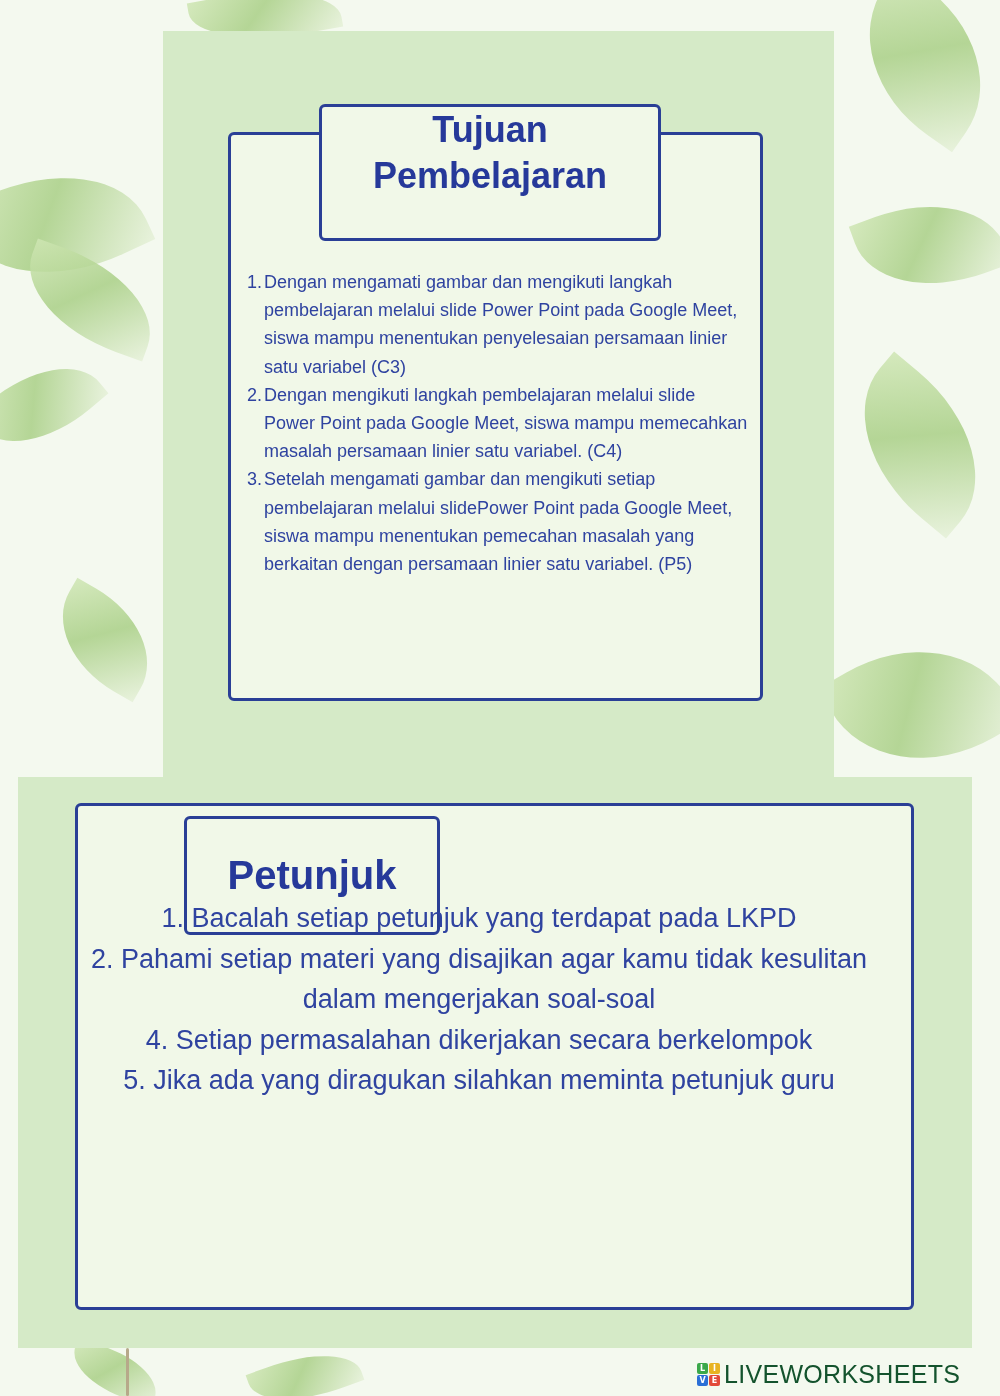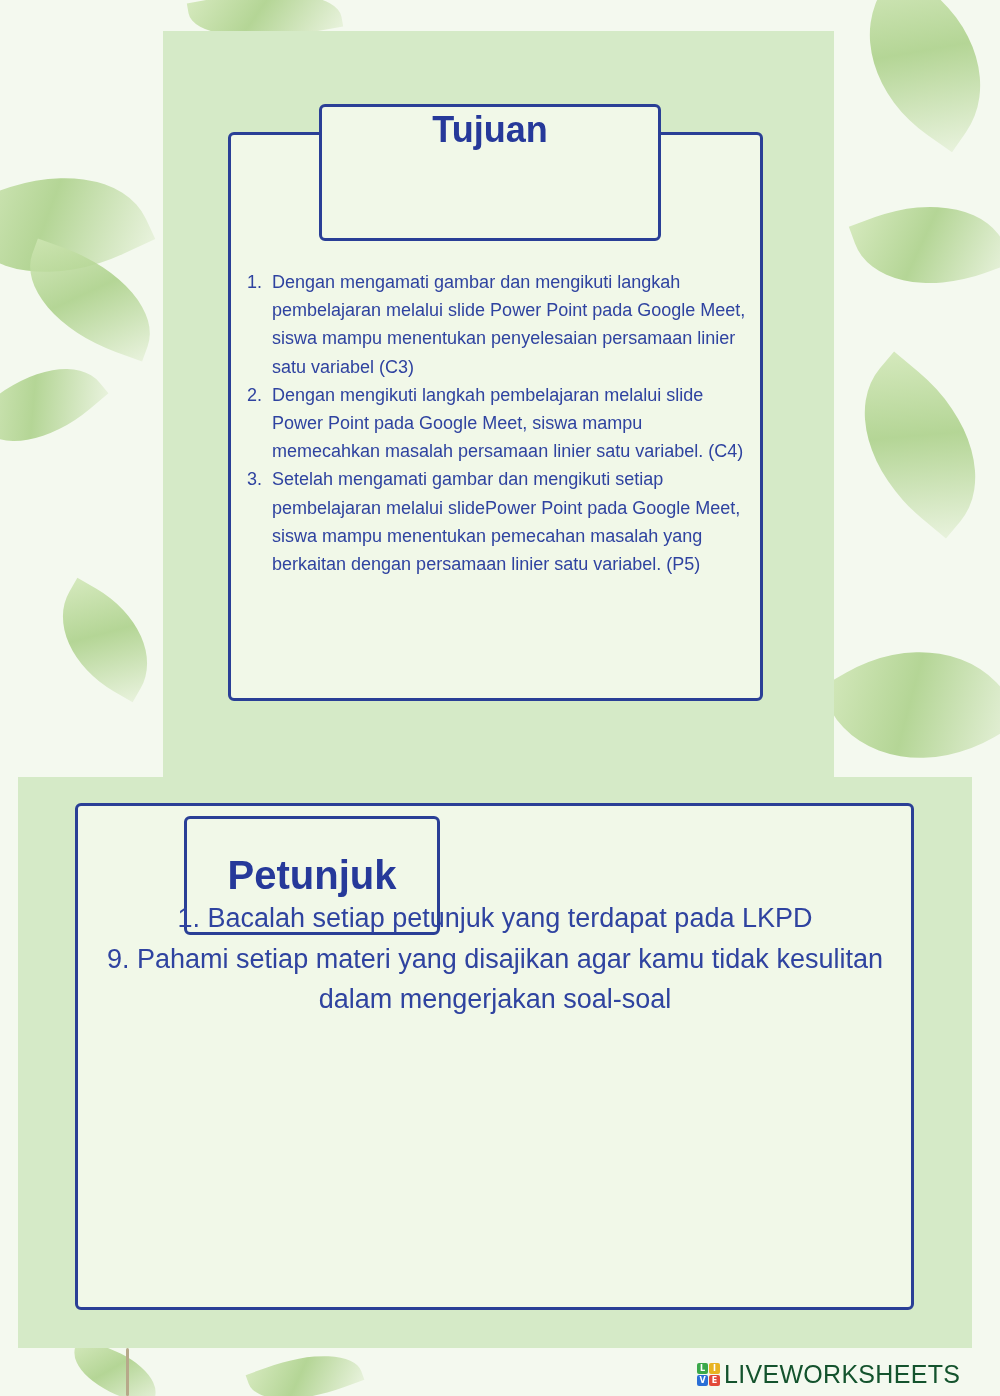--- a/index.html
+++ b/index.html
@@ -45,29 +45,29 @@
   .tujuan-title .title { font-size: 36px; line-height: 46px; }
 
   .tujuan-list {
     position: absolute; left: 244px; top: 268px; width: 505px;
     color: #2f43a0; font-size: 18px; line-height: 28.2px;
     font-family: "Liberation Sans", sans-serif;
     list-style: none;
   }
   .tujuan-list li { display: flex; }
   .tujuan-list .num { width: 20px; flex: none; text-align: right; padding-right: 2px; }
-  .tujuan-list .txt { flex: 1; margin-left: 8px; }
+  .tujuan-list .txt { flex: 1; }
 
   .petunjuk-outer { left: 75px; top: 803px; width: 839px; height: 507px; }
   .petunjuk-title { left: 184px; top: 816px; width: 256px; height: 119px;
     display: flex; align-items: center; justify-content: center; }
   .petunjuk-title .title { font-size: 40px; }
 
   .petunjuk-list {
-    position: absolute; left: 95px; top: 898px; width: 800px;
+    position: absolute; left: 79px; top: 898px; width: 800px;
     color: #2f43a0; font-size: 27px; line-height: 40.5px; text-align: center;
     font-family: "Liberation Sans", sans-serif; list-style: none;
   }
 
   .brand {
     position: absolute; left: 697px; top: 1360px; height: 28px;
     display: flex; align-items: center; gap: 4px;
   }
   .brand-logo { display: grid; grid-template-columns: 11px 11px; grid-template-rows: 11px 11px; gap: 1px; }
   .brand-logo span { display: flex; align-items: center; justify-content: center;
@@ -96,20 +96,21 @@
 
 <div class="panel panel-top"></div>
 <div class="panel panel-bottom"></div>
 
 <div class="ghost-heading">MATERI</div>
 
 <div class="box tujuan-outer"></div>
 <div class="box tujuan-title">
   <div class="title">
     <div>Tujuan</div>
+    <div>Pembelajaran</div>
   </div>
 </div>
 
 <ol class="tujuan-list">
   <li>
     <span class="num">1.</span>
     <span class="txt">Dengan mengamati gambar dan mengikuti langkah pembelajaran melalui slide Power Point pada Google Meet, siswa mampu menentukan penyelesaian persamaan linier satu variabel (C3)</span>
   </li>
   <li>
     <span class="num">2.</span>
@@ -121,21 +122,23 @@
   </li>
 </ol>
 
 <div class="box petunjuk-outer"></div>
 <div class="box petunjuk-title">
   <div class="title">Petunjuk</div>
 </div>
 
 <ul class="petunjuk-list">
   <li>1. Bacalah setiap petunjuk yang terdapat pada LKPD</li>
-  <li>9. Pahami setiap materi yang disajikan agar kamu tidak kesulitan dalam mengerjakan soal-soal</li>
+  <li>2. Pahami setiap materi yang disajikan agar kamu tidak kesulitan dalam mengerjakan soal-soal</li>
+  <li>4. Setiap permasalahan dikerjakan secara berkelompok</li>
+  <li>5. Jika ada yang diragukan silahkan meminta petunjuk guru</li>
 </ul>
 
 <div class="brand">
   <div class="brand-logo">
     <span style="background:#3aa84a">L</span>
     <span style="background:#e8b422">I</span>
     <span style="background:#2b6fd6">V</span>
     <span style="background:#e24a3a">E</span>
   </div>
   <span class="brand-text">LIVEWORKSHEETS</span>

